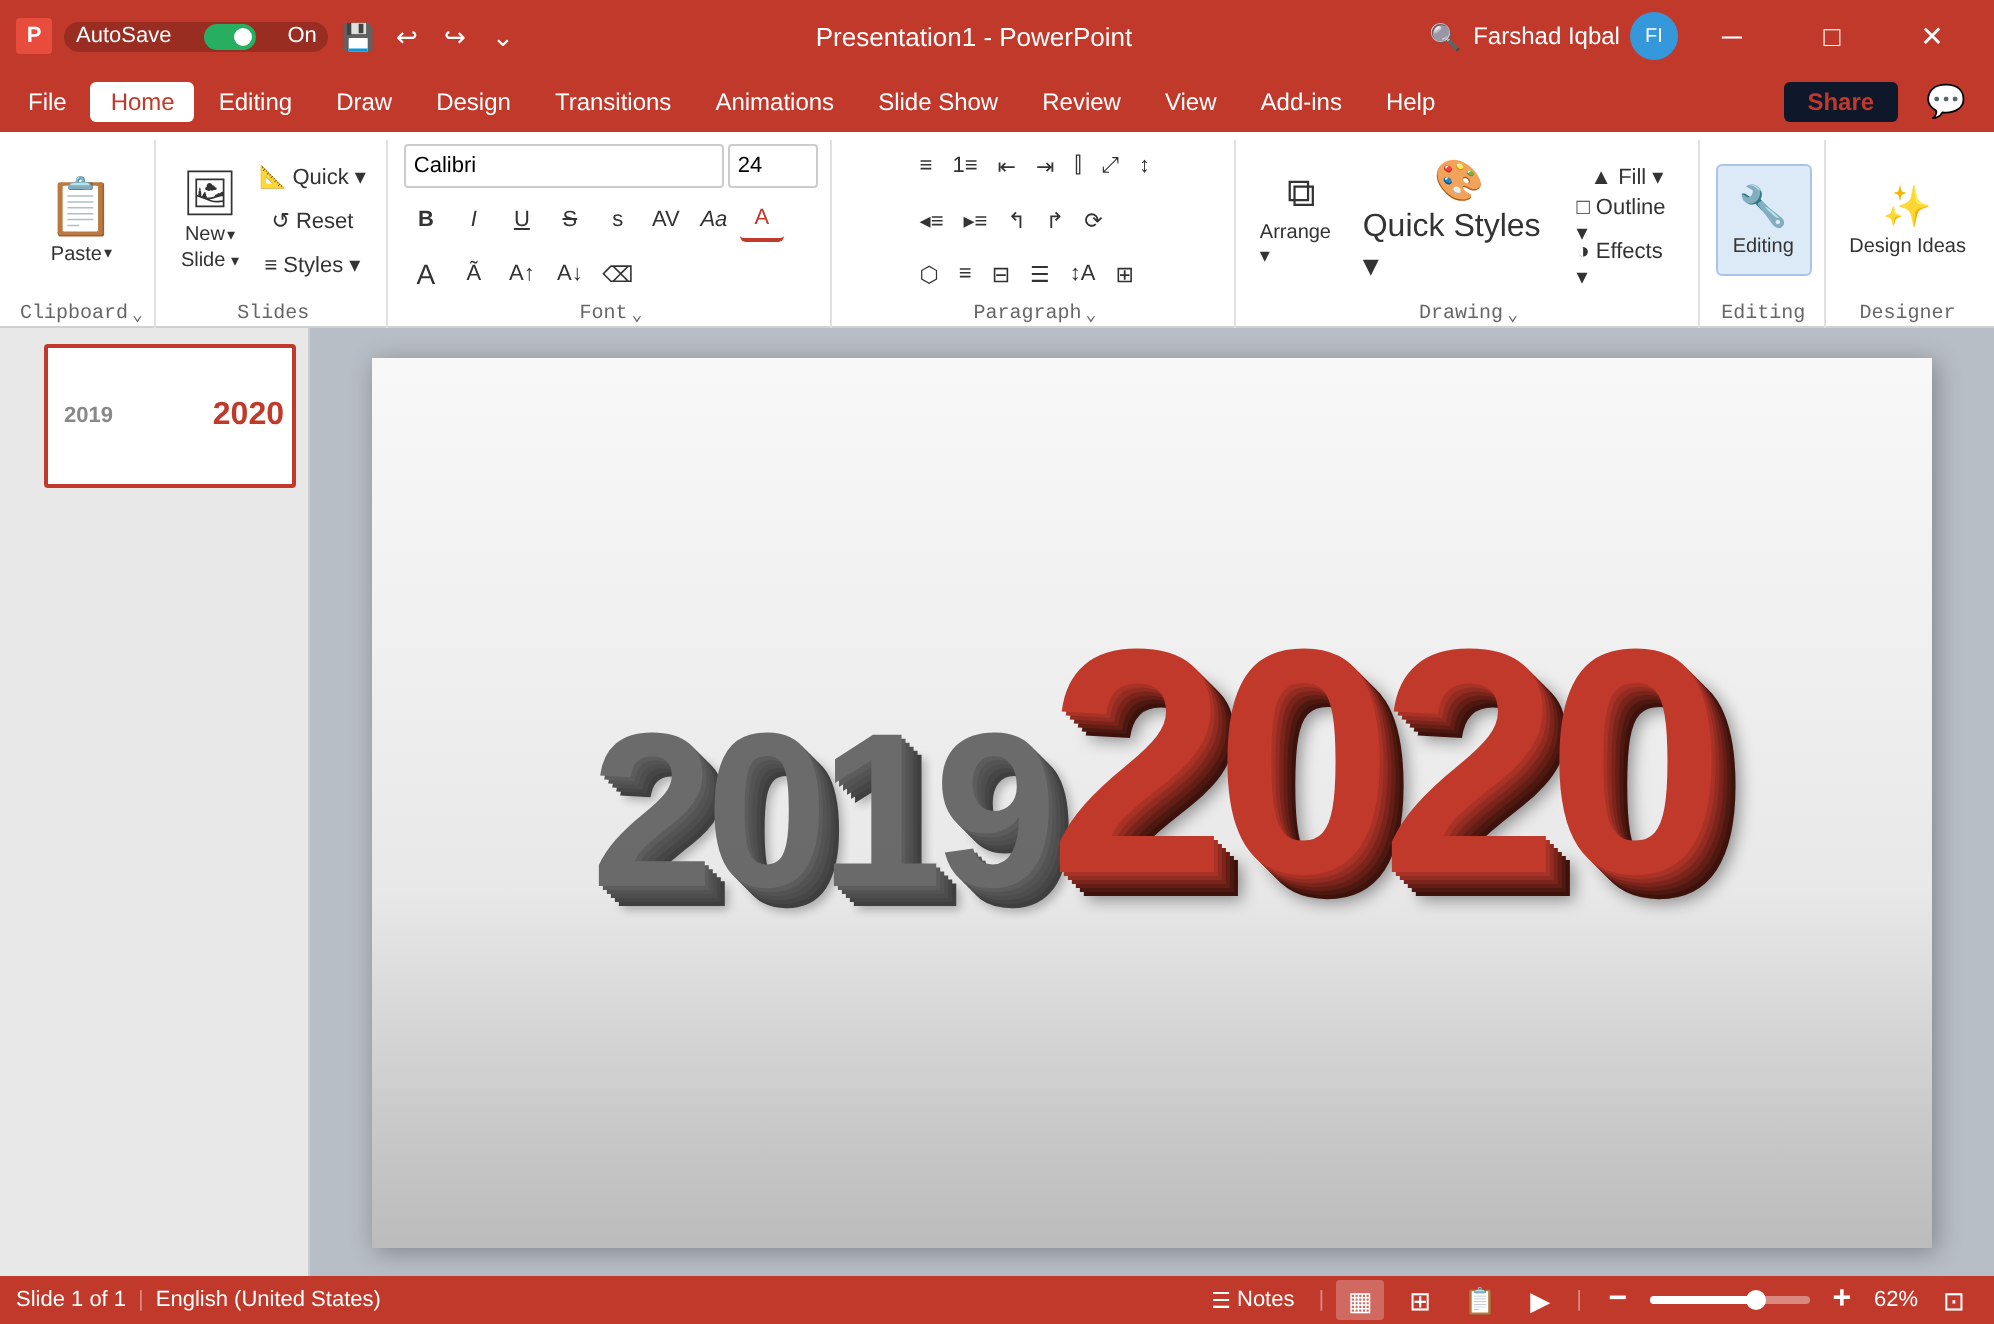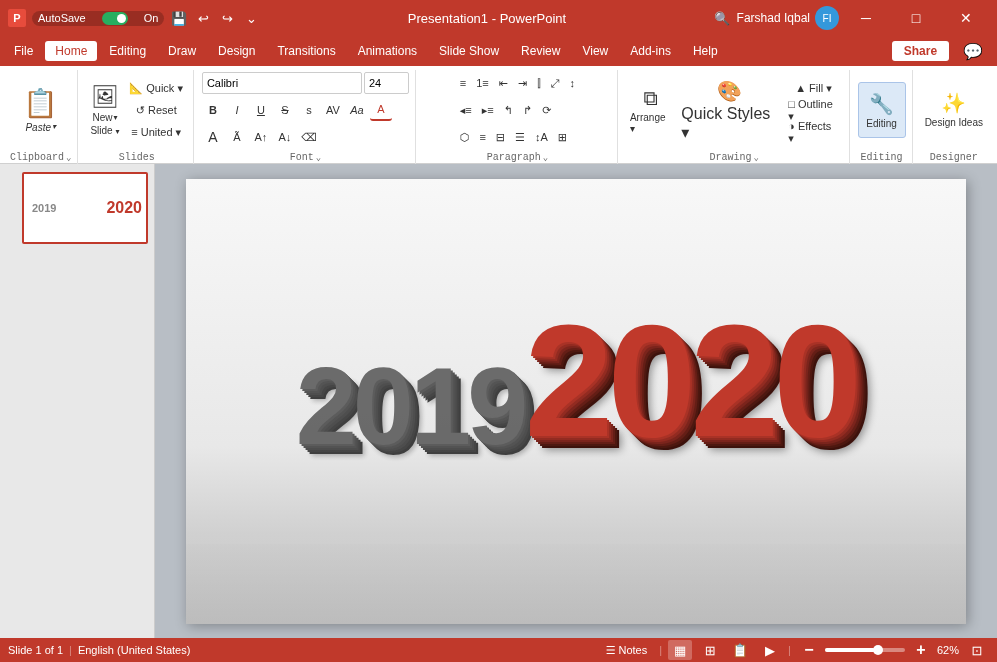--- a/index.html
+++ b/index.html
@@ -355,53 +355,53 @@
   <div class="menu-item">Draw</div>
   <div class="menu-item">Design</div>
   <div class="menu-item">Transitions</div>
   <div class="menu-item">Animations</div>
   <div class="menu-item">Slide Show</div>
   <div class="menu-item">Review</div>
   <div class="menu-item">View</div>
   <div class="menu-item">Add-ins</div>
   <div class="menu-item">Help</div>
   <div style="margin-left:auto; display:flex; align-items:center; gap:4px;">
-    <div style="background:#ffffff; color:#c0392b; padding:3px 12px; border-radius:3px; font-size:12px; font-weight:600; cursor:pointer;">Share</div>
+    <div style="background:#0f172a; color:#c0392b; padding:3px 12px; border-radius:3px; font-size:12px; font-weight:600; cursor:pointer;">Share</div>
     <div class="menu-item" style="font-size:16px;">💬</div>
   </div>
 </div>
 
 <div id="ribbon">
   <div id="ribbon-content">
 
     <div class="ribbon-group">
       <div class="ribbon-group-content">
         <div style="display:flex; flex-direction:column; align-items:center; height:56px; justify-content:space-between;">
           <div class="rb-btn" style="height:56px; font-size:11px;">
             <div style="font-size:28px;">📋</div>
-            <div style="display:flex; align-items:flex-start; gap:1px; font-size:10px;font-style:italic;">Paste <span style="font-size:8px;">▾</span></div>
+            <div style="display:flex; align-items:flex-start; gap:1px; font-size:10px;">Paste <span style="font-size:8px;">▾</span></div>
           </div>
         </div>
       </div>
       <div class="ribbon-group-label">
         Clipboard <span style="font-size:9px;">⌄</span>
       </div>
     </div>
 
     <div class="ribbon-group">
       <div class="ribbon-group-content">
         <div class="rb-btn">
           <div style="font-size:22px;">🖼</div>
           <div style="display:flex; align-items:center; gap:1px; font-size:10px;justify-content:flex-end;">New <span style="font-size:8px;">▾</span></div>
           <div style="font-size:10px;">Slide <span style="font-size:8px;">▾</span></div>
         </div>
         <div class="rb-col">
           <div class="rb-btn-sm">📐 Quick ▾</div>
           <div class="rb-btn-sm">↺ Reset</div>
-          <div class="rb-btn-sm">≡ United ▾</div>
+          <div class="rb-btn-sm">≡ Styles ▾</div>
         </div>
       </div>
       <div class="ribbon-group-label">
         Slides
       </div>
     </div>
 
     <div class="ribbon-group" style="min-width:220px;">
       <div class="ribbon-group-content" style="flex-direction:column; align-items:flex-start; gap:1px;">
         <div class="ribbon-row1 font-selector">

